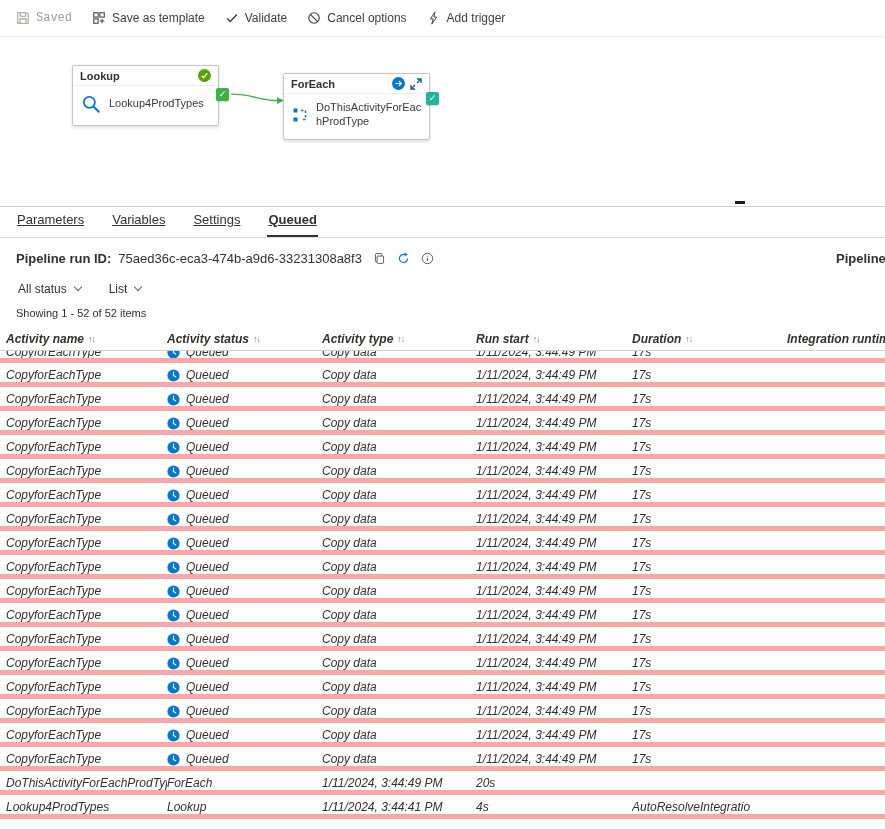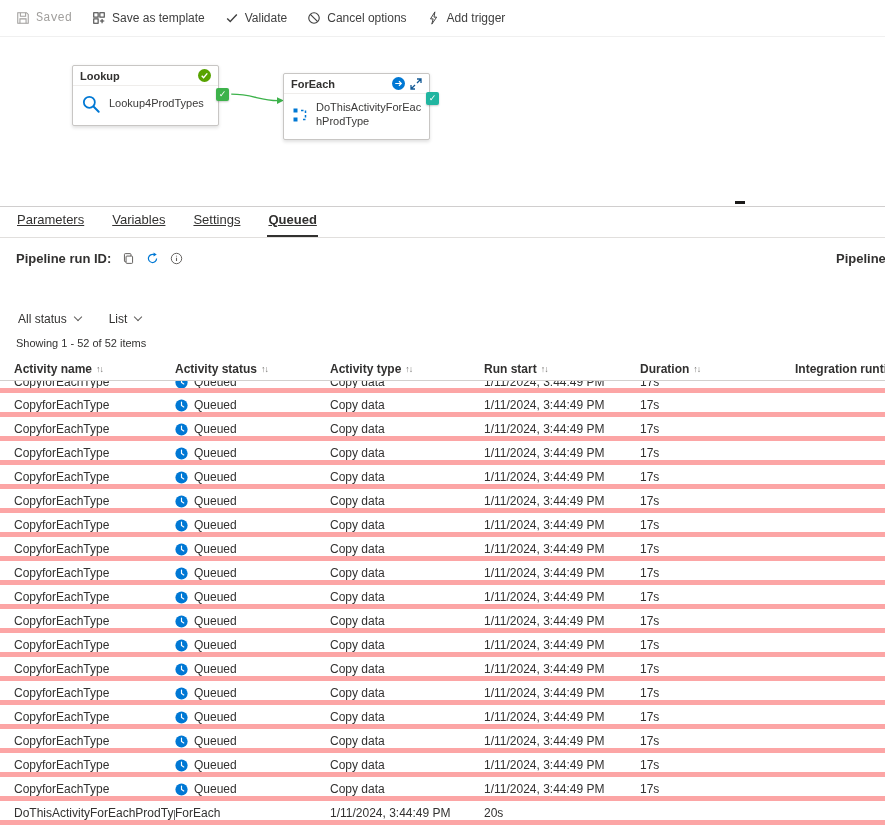--- a/index.html
+++ b/index.html
@@ -53,34 +53,34 @@
   .run-row { position:relative; display:flex; align-items:center;
     padding:13px 16px 9px; white-space:nowrap; }
   .run-label { font-size:13px; font-weight:700; }
   .run-id { font-size:13px; margin-left:7px; }
   .icon-btn { display:flex; margin-left:11px; cursor:pointer; }
   .icon-btn svg { width:13px; height:13px; }
   .run-right { position:absolute; left:836px; top:13px; font-size:13px;
     font-weight:700; }
 
   
-  .filters { display:flex; gap:28px; padding:7px 18px 9px;margin-top:30px; }
+  .filters { display:flex; gap:28px; padding:7px 18px 9px; }
   .filter { display:flex; align-items:center; gap:8px; font-size:12px;
     cursor:pointer; }
   .caret { width:6px; height:6px; border-right:1.4px solid #605e5c;
     border-bottom:1.4px solid #605e5c; transform:rotate(45deg);
     margin-top:-4px; }
 
   .showing { font-size:11px; padding:2px 16px 8px; color:#323130; }
 
   
   .table { width:885px; }
   .thead, .trow { display:grid;
     grid-template-columns:161px 155px 154px 156px 155px 1fr;
-    padding-left:14px; }
+    padding-left:6px;font-style:italic; }
   .thead { border-bottom:1px solid #d2d0ce; }
   .th { display:flex; align-items:center; gap:4px; font-size:12px;
     font-weight:700; height:23px; cursor:pointer; overflow:hidden;
     white-space:nowrap; }
   .sort { font-size:9px; color:#797775; letter-spacing:-1px; }
   .trow { height:24px; border-bottom:5px solid #fca5a5; cursor:pointer; }
   .trow.clipped { height:12px; overflow:hidden; }
   .trow.clipped > div { margin-top:-11px; }
   .td { height:24px; display:flex; align-items:center; font-size:12px;
     overflow:hidden; white-space:nowrap; color:#323130; gap:6px;
@@ -204,20 +204,21 @@
 
   <div class="tabs">
     <div class="tab">Parameters</div>
     <div class="tab">Variables</div>
     <div class="tab">Settings</div>
     <div class="tab active">Queued</div>
   </div>
 
   <div class="run-row">
     <span class="run-label">Pipeline run ID:</span>
+    <span class="run-id">75aed36c-eca3-474b-a9d6-33231308a8f3</span>
     <span class="icon-btn">
       <svg viewBox="0 0 16 16" fill="none" stroke="#605e5c" stroke-width="1.2">
           <rect x="5" y="5" width="8" height="9" rx="1"></rect>
           <path d="M11 5V3a1 1 0 0 0-1-1H4a1 1 0 0 0-1 1v8a1 1 0 0 0 1 1h1"></path>
         </svg>
     </span>
     <span class="icon-btn">
       <svg viewBox="0 0 16 16">
           <path d="M13 8A5 5 0 1 1 9.8 3.3" fill="none" stroke="#0078d4" stroke-width="1.5"></path>
           <path d="M9.2 0.6L13.2 3.2 9.4 5.6z" fill="#0078d4"></path>

